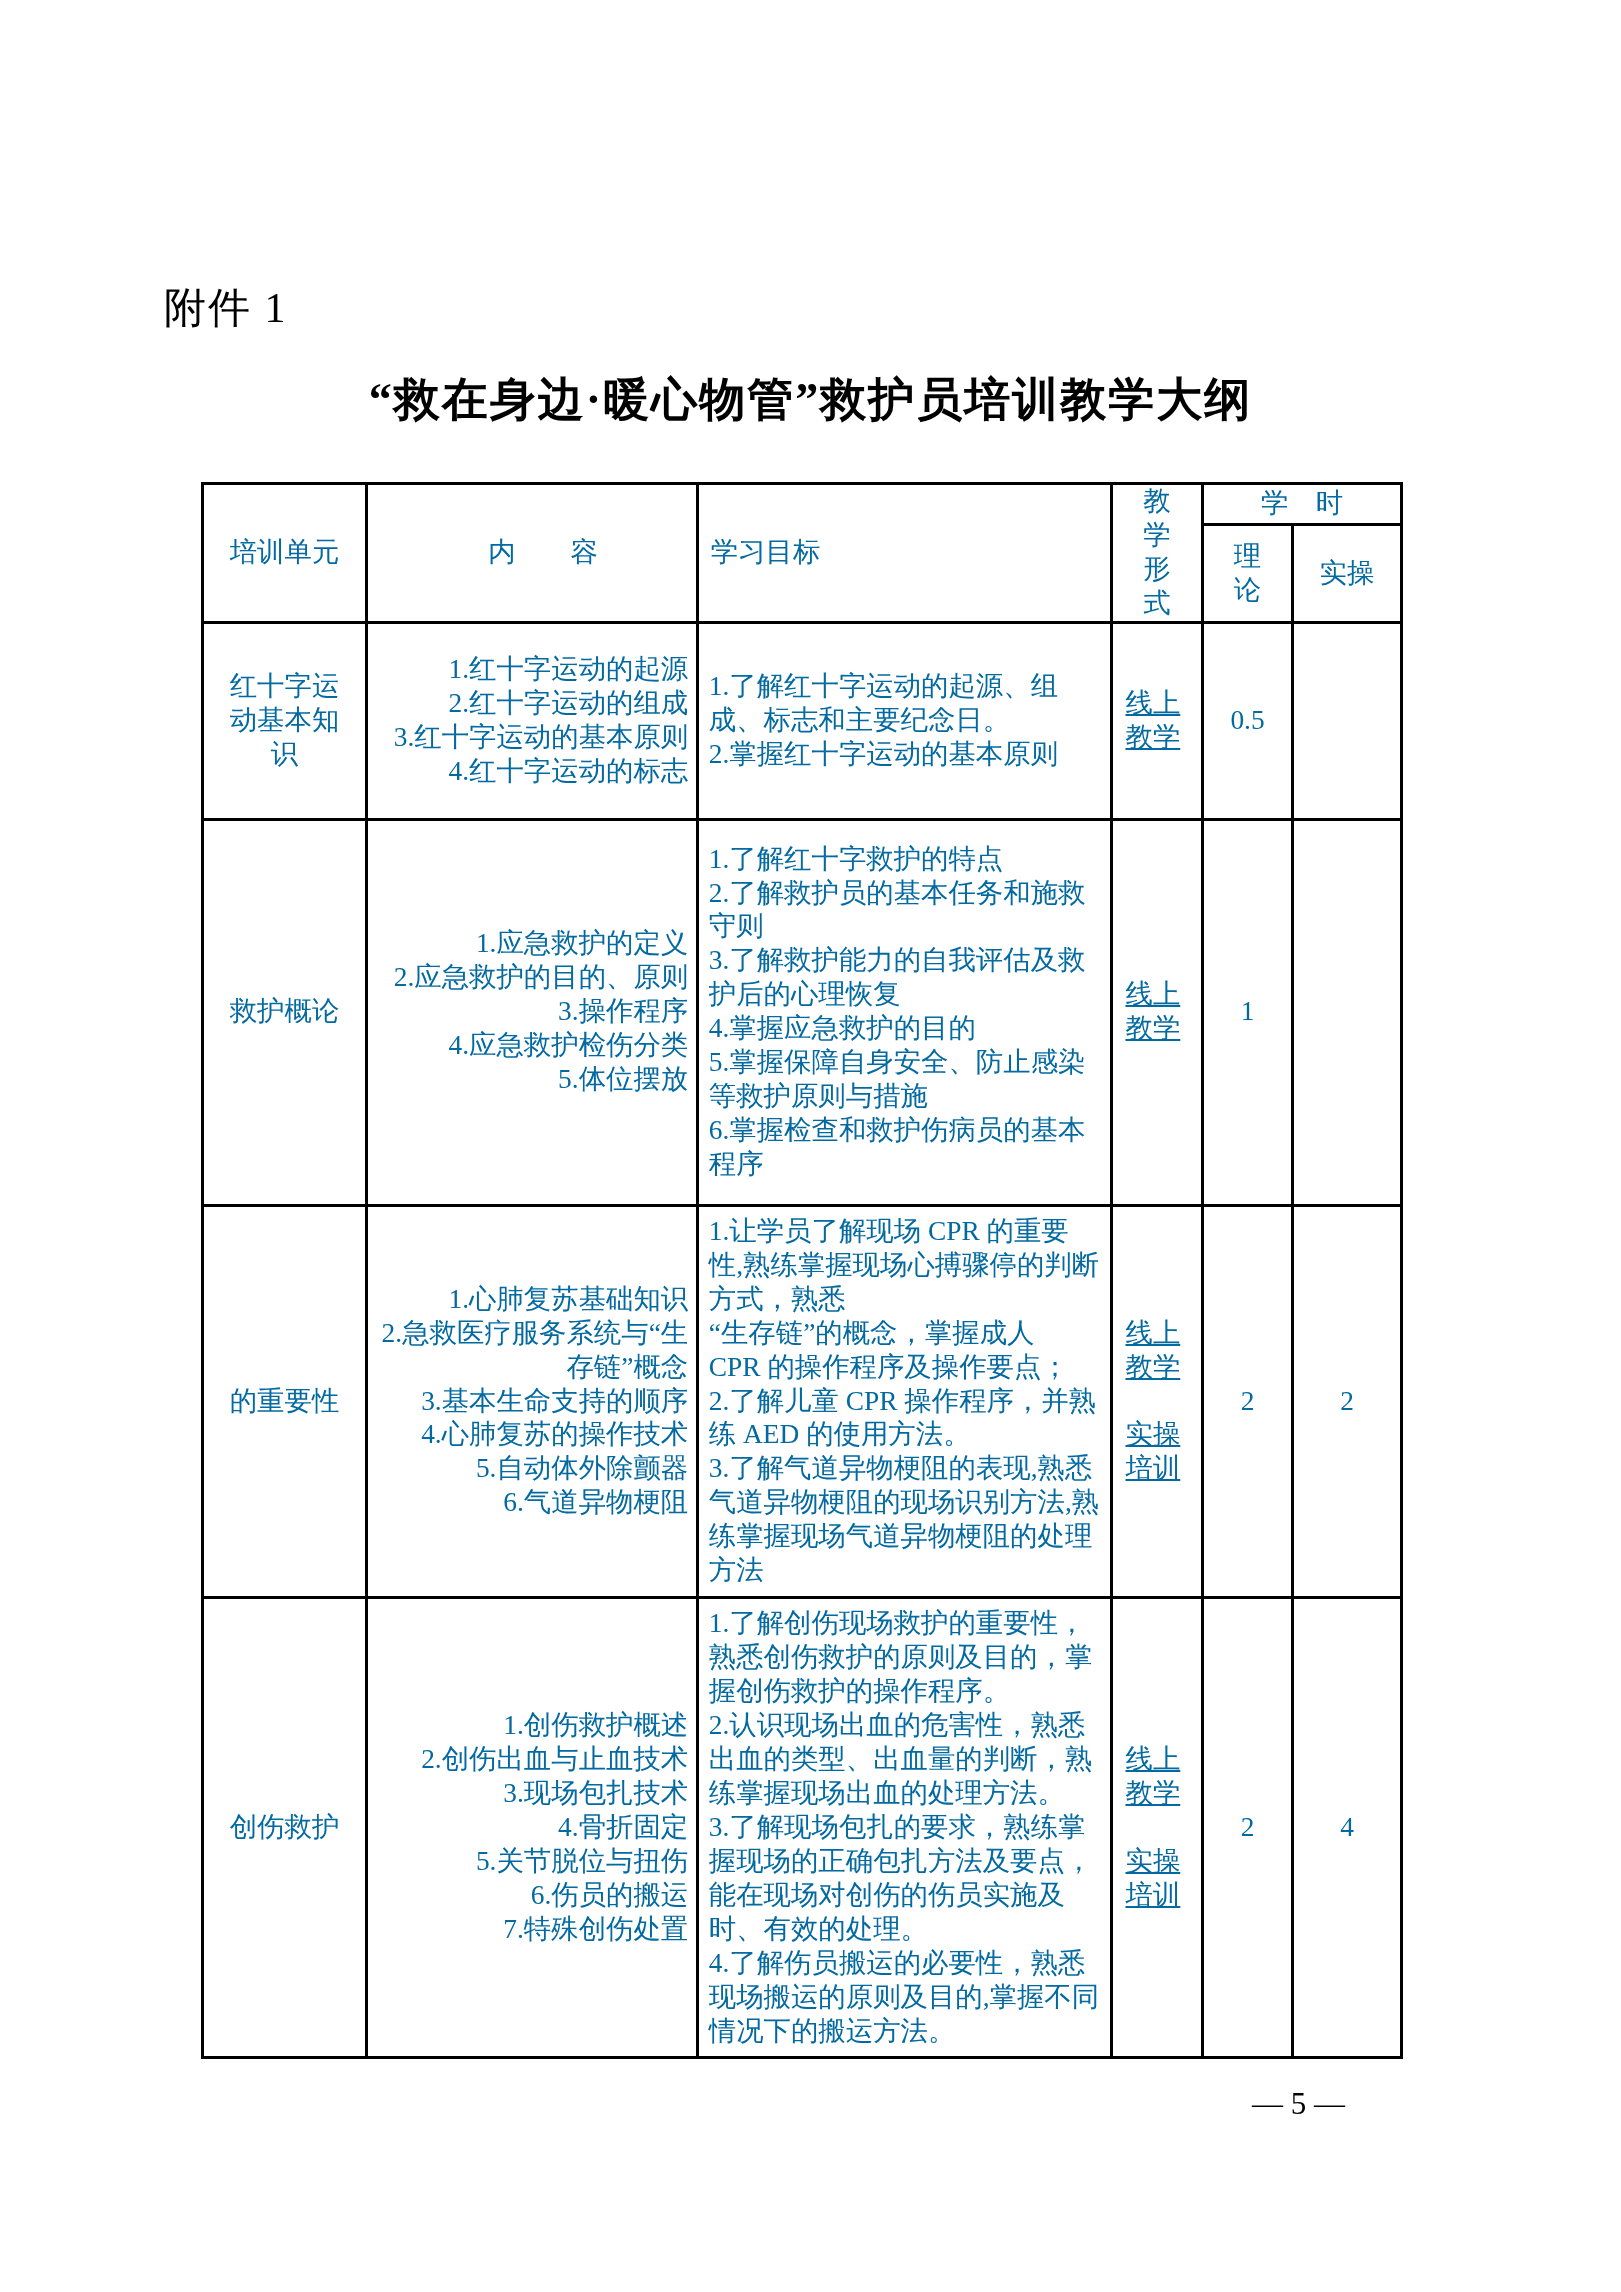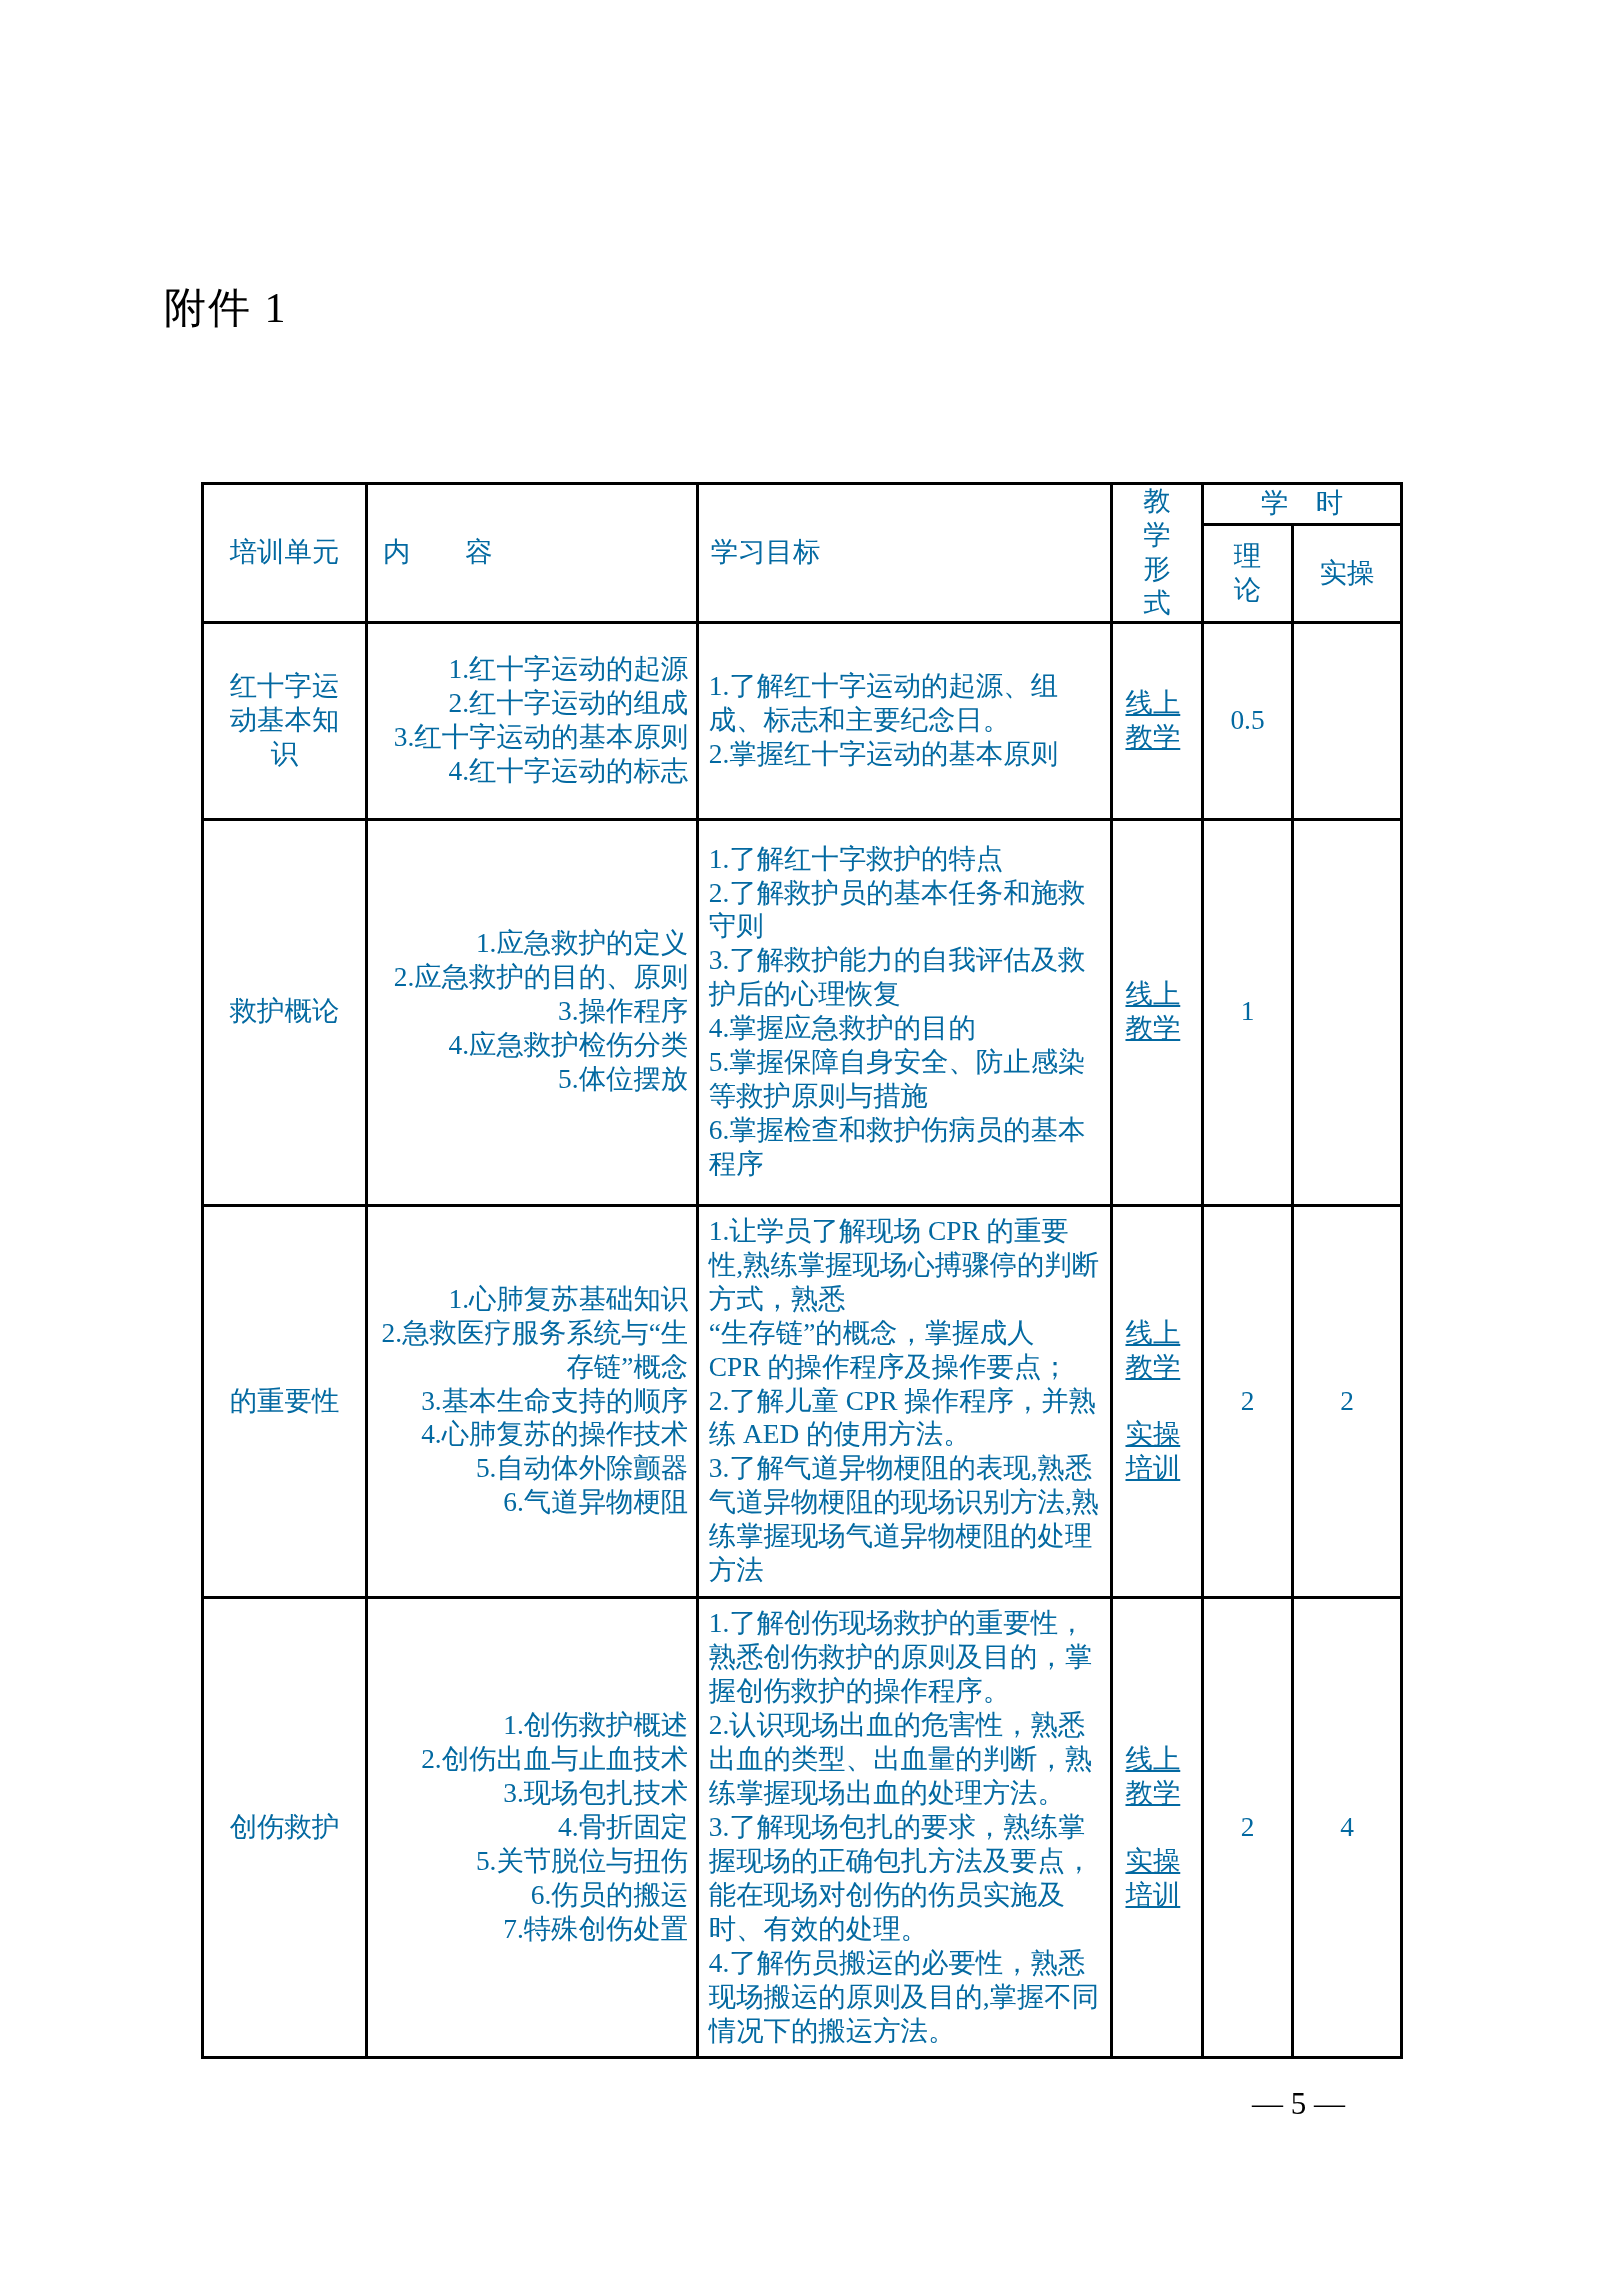--- a/index.html
+++ b/index.html
@@ -29,21 +29,21 @@
   
   .t-center { text-align:center; }
   .tr-hours-top { height:30px; }
   .tr-head { height:92px; }
   .tr-r1 { height:197px; }
   .tr-r2 { height:386px; }
   .tr-r3 { height:369px; }
   .tr-r4 { height:415px; }
 
   .hd-hours { line-height:1; padding:1px 0; }
-  .hd-content { text-align:left; padding-left:15px; }
+  .hd-content { text-align:center; padding-left:22px; }
   .hd-objectives { text-align:left; padding-left:11.8px; }
 
   .narrow-1 { width:1.25em; margin:0 auto; text-align:center; } 
   .narrow-13 { width:1.35em; margin:0 auto; text-align:center; } 
   .narrow-2 { width:2.3em; margin:0 auto; text-align:left; white-space:pre-line;text-decoration:underline; } 
   .narrow-4 { width:4.3em; margin:7px auto; } 
 
   .cell-content { text-align:right; padding:7.8px 7.8px 7.8px 11.8px; white-space:pre-line; }
   .cell-objectives { text-align:left; padding:7.8px 7.8px 7.8px 9.8px; white-space:pre-line; }
   .cell-number { text-align:center; }
@@ -53,20 +53,21 @@
     text-align:center; font-size:31px;
   }
 </style>
 </head>
 <body>
 
 <div class="page">
 
   <div class="attachment">附件 1</div>
 
+  <div class="doc-title">“救在身边·暖心物管”救护员培训教学大纲</div>
 
   <table class="syllabus">
     <colgroup>
       <col style="width:164px">
       <col style="width:331px">
       <col style="width:414px">
       <col style="width:91px">
       <col style="width:90px">
       <col style="width:109px">
     </colgroup>

